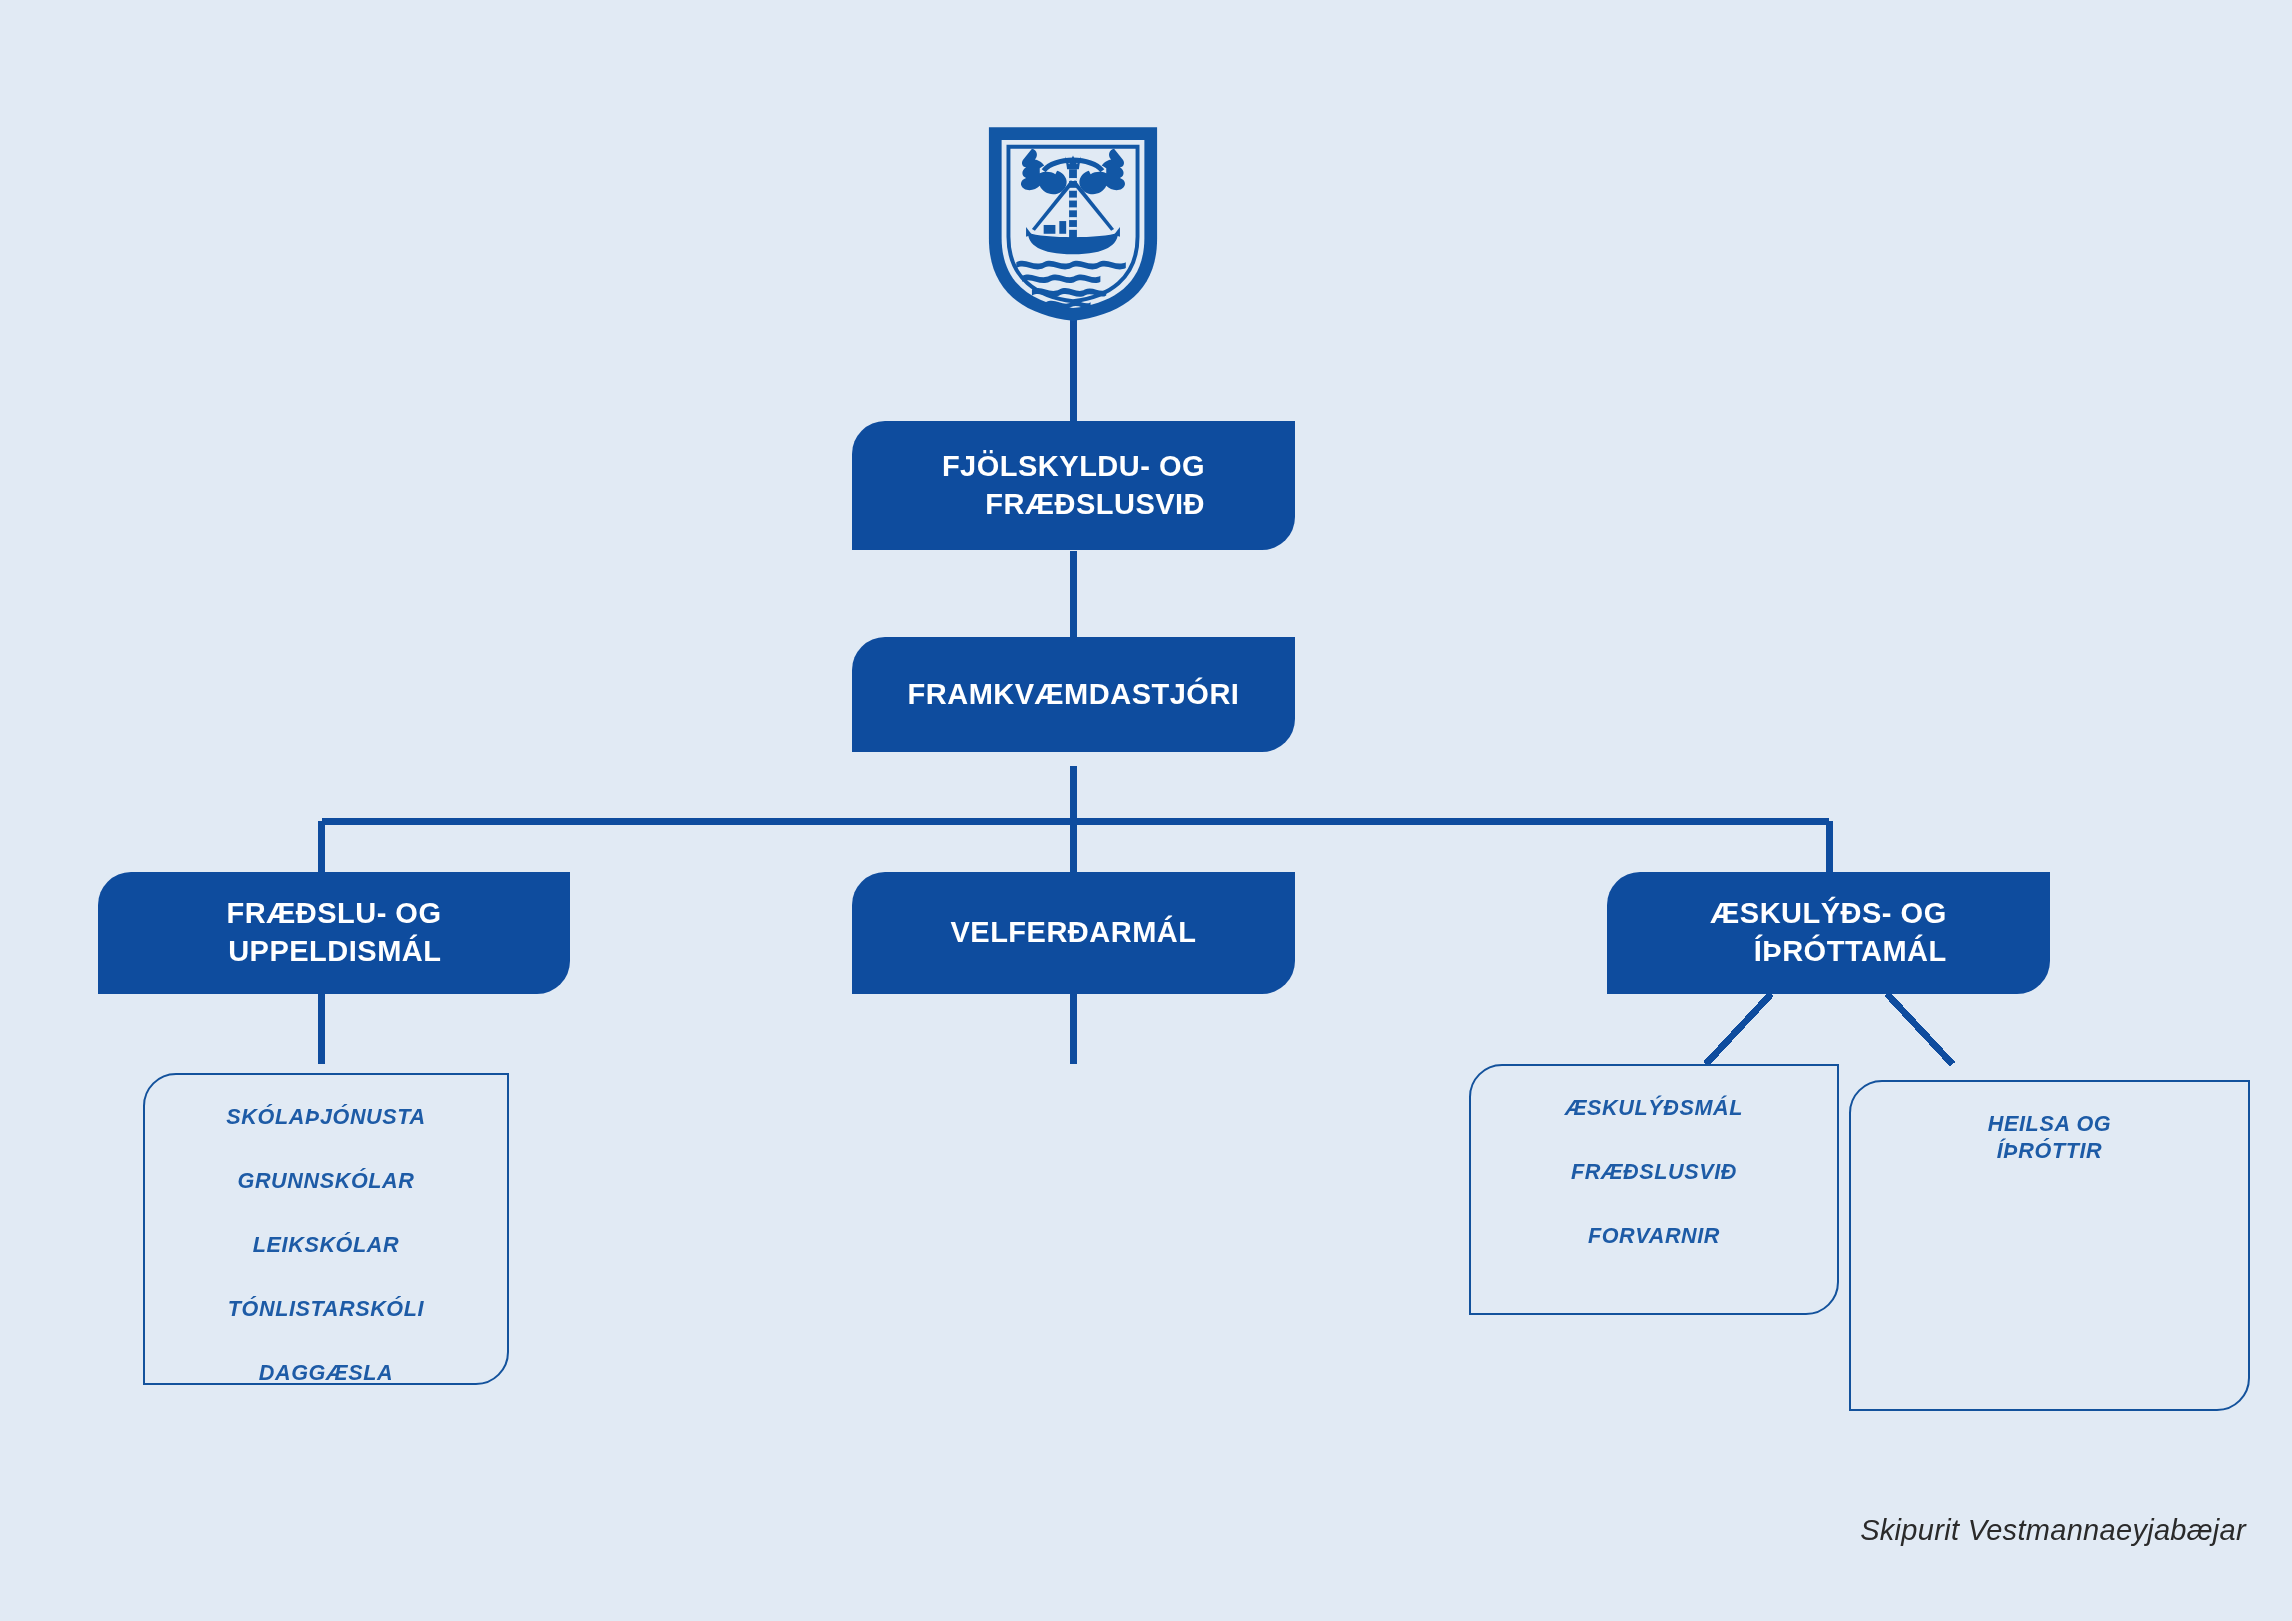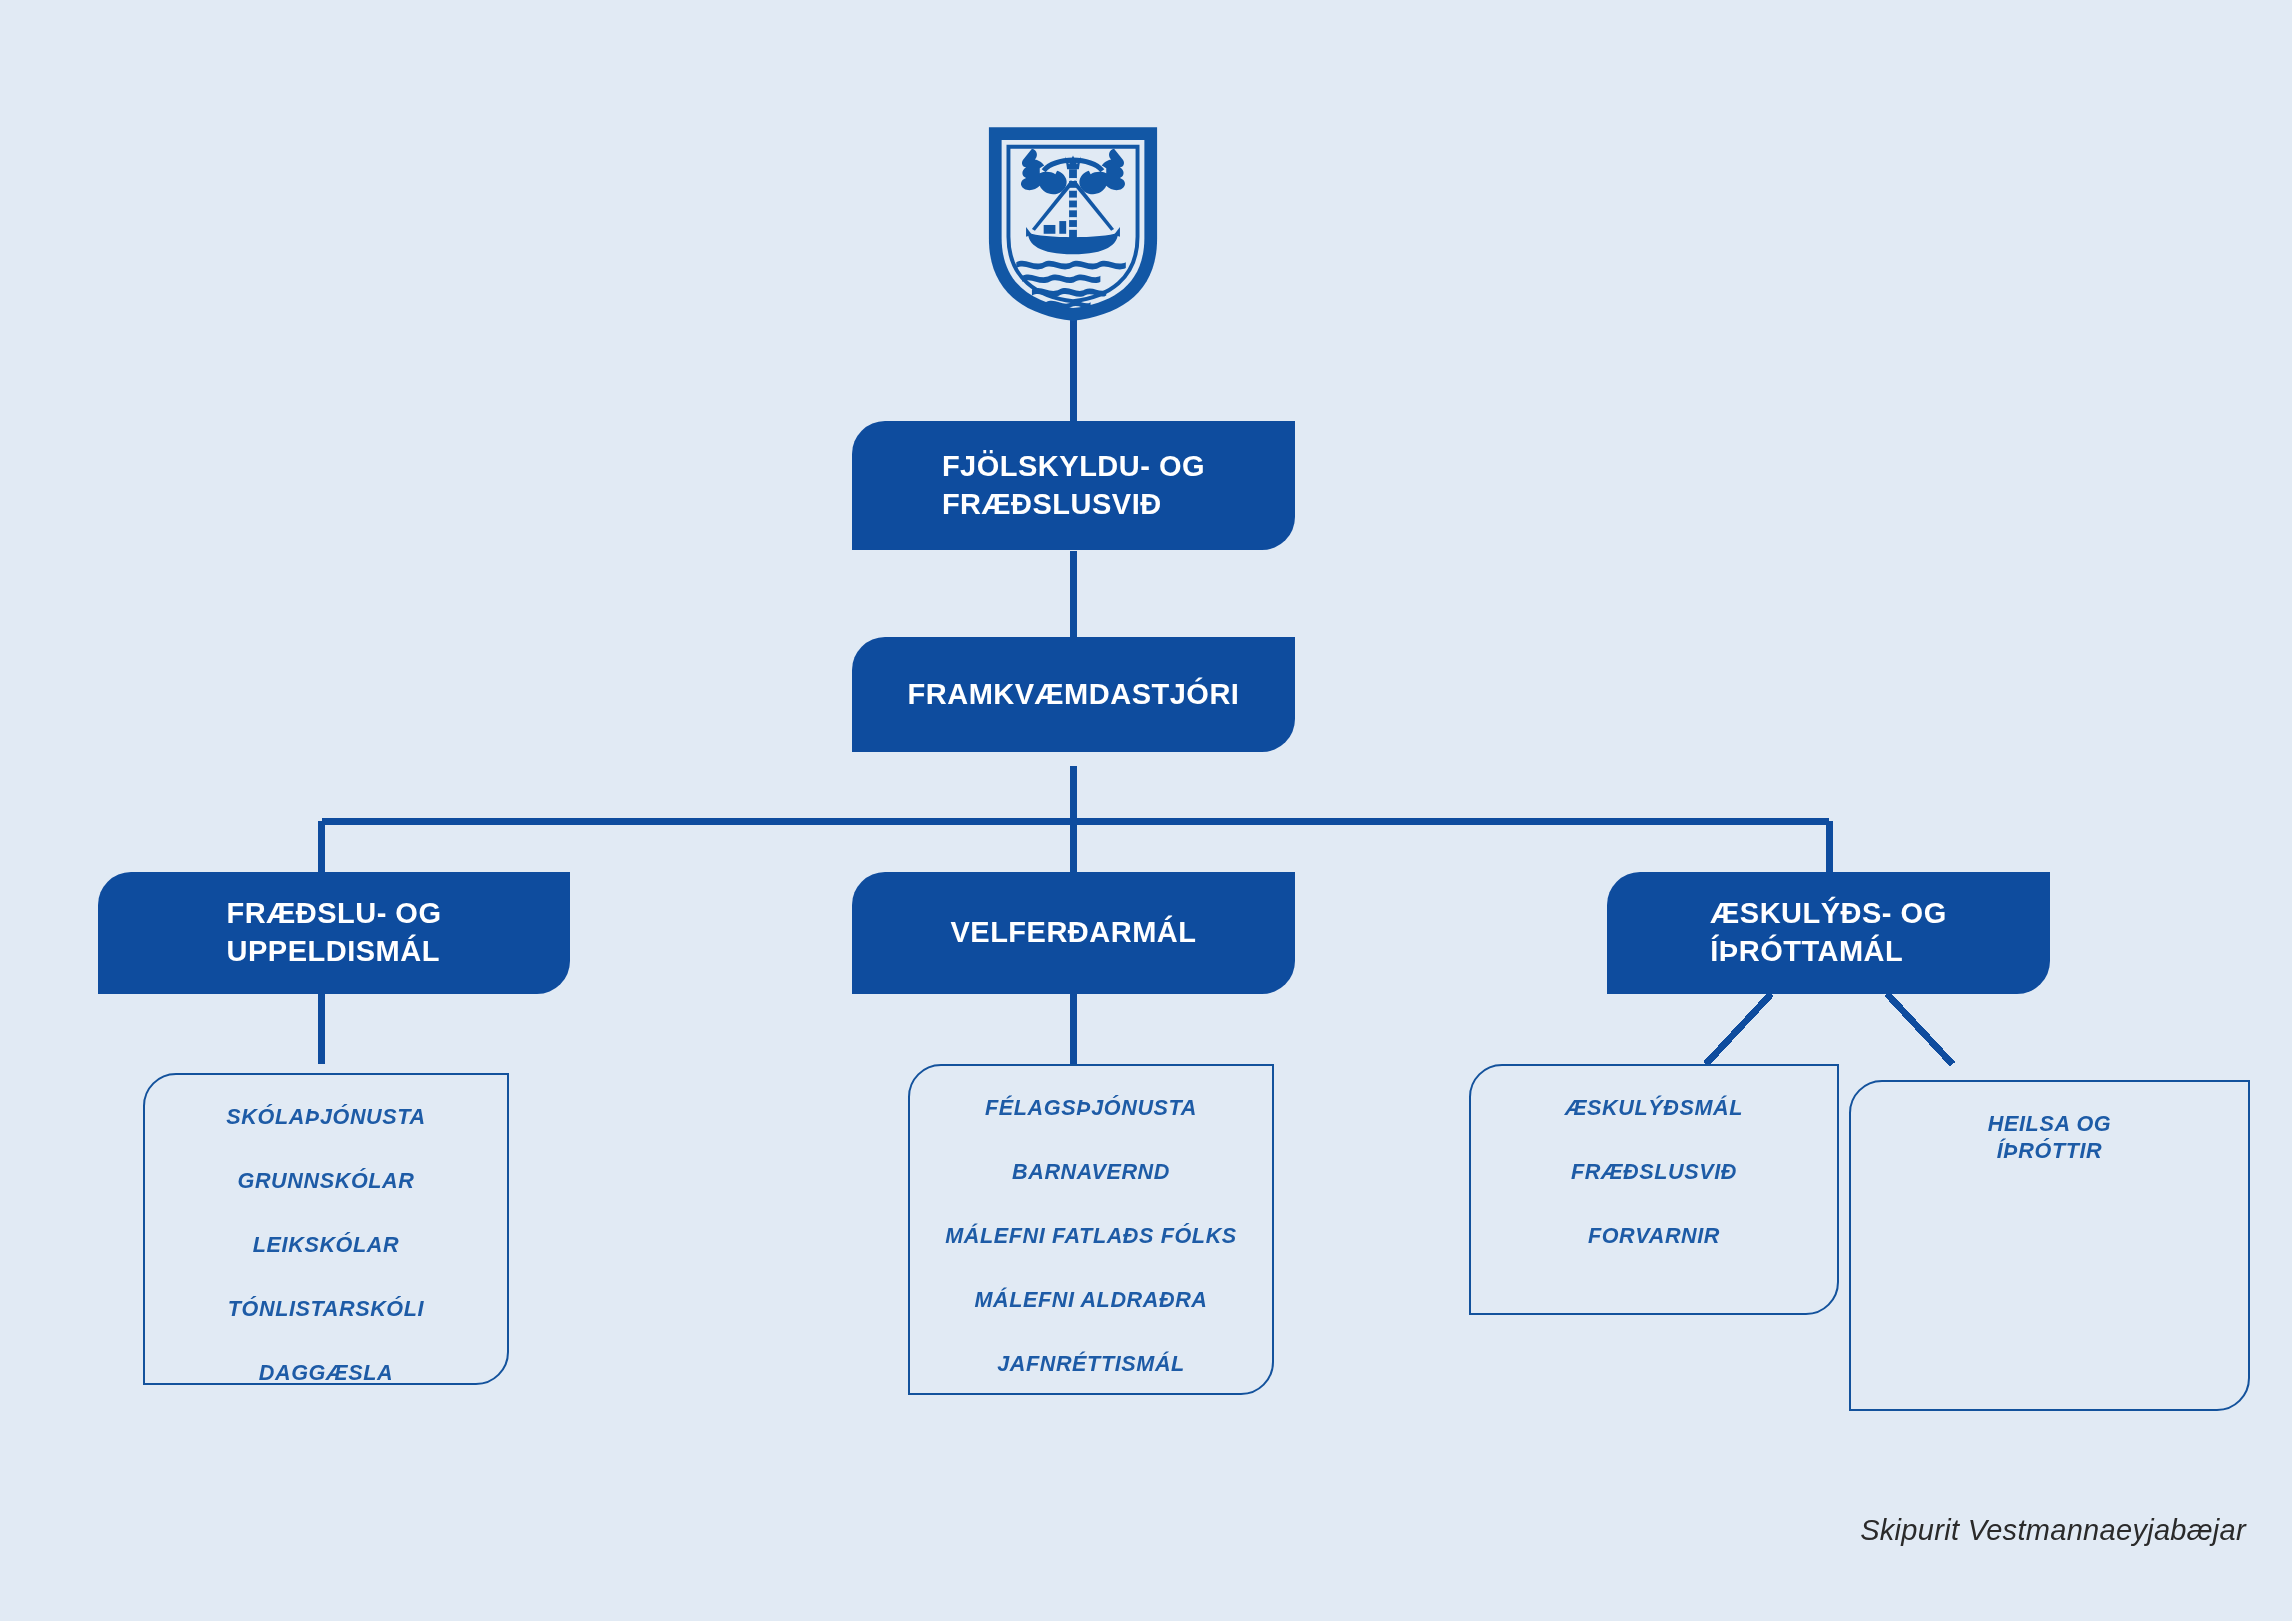--- a/index.html
+++ b/index.html
@@ -35,21 +35,21 @@
   }
 
   
   .node {
     position: absolute;
     background: #0e4c9e;
     color: #ffffff;
     display: flex;
     align-items: center;
     justify-content: center;
-    text-align: left;
+    text-align: right;
     font-weight: bold;
     letter-spacing: 0.5px;
     line-height: 1.3;
     border-radius: 33px 0 33px 0;
     box-sizing: border-box;
     padding: 5.9px 17.6px;
   }
   .node .txt { white-space: pre-line; }
 
   #n-top     { left: 852px;  top: 421px;  width: 443px; height: 129px; font-size: 29px; }
@@ -203,27 +203,20 @@
   </div>
 
   <div class="leaf" id="l-0">
     <p class="li">SKÓLAÞJÓNUSTA</p>
     <p class="li">GRUNNSKÓLAR</p>
     <p class="li">LEIKSKÓLAR</p>
     <p class="li">TÓNLISTARSKÓLI</p>
     <p class="li">DAGGÆSLA</p>
   </div>
 
-  <div class="leaf" id="l-1">
-    <p class="li">FÉLAGSÞJÓNUSTA</p>
-    <p class="li">BARNAVERND</p>
-    <p class="li">MÁLEFNI FATLAÐS FÓLKS</p>
-    <p class="li">MÁLEFNI ALDRAÐRA</p>
-    <p class="li">JAFNRÉTTISMÁL</p>
-  </div>
 
   <div class="leaf" id="l-2">
     <p class="li">ÆSKULÝÐSMÁL</p>
     <p class="li">FRÆÐSLUSVIÐ</p>
     <p class="li">FORVARNIR</p>
   </div>
 
   <div class="leaf" id="l-3">
     <p class="li">HEILSA OG
 ÍÞRÓTTIR</p>

